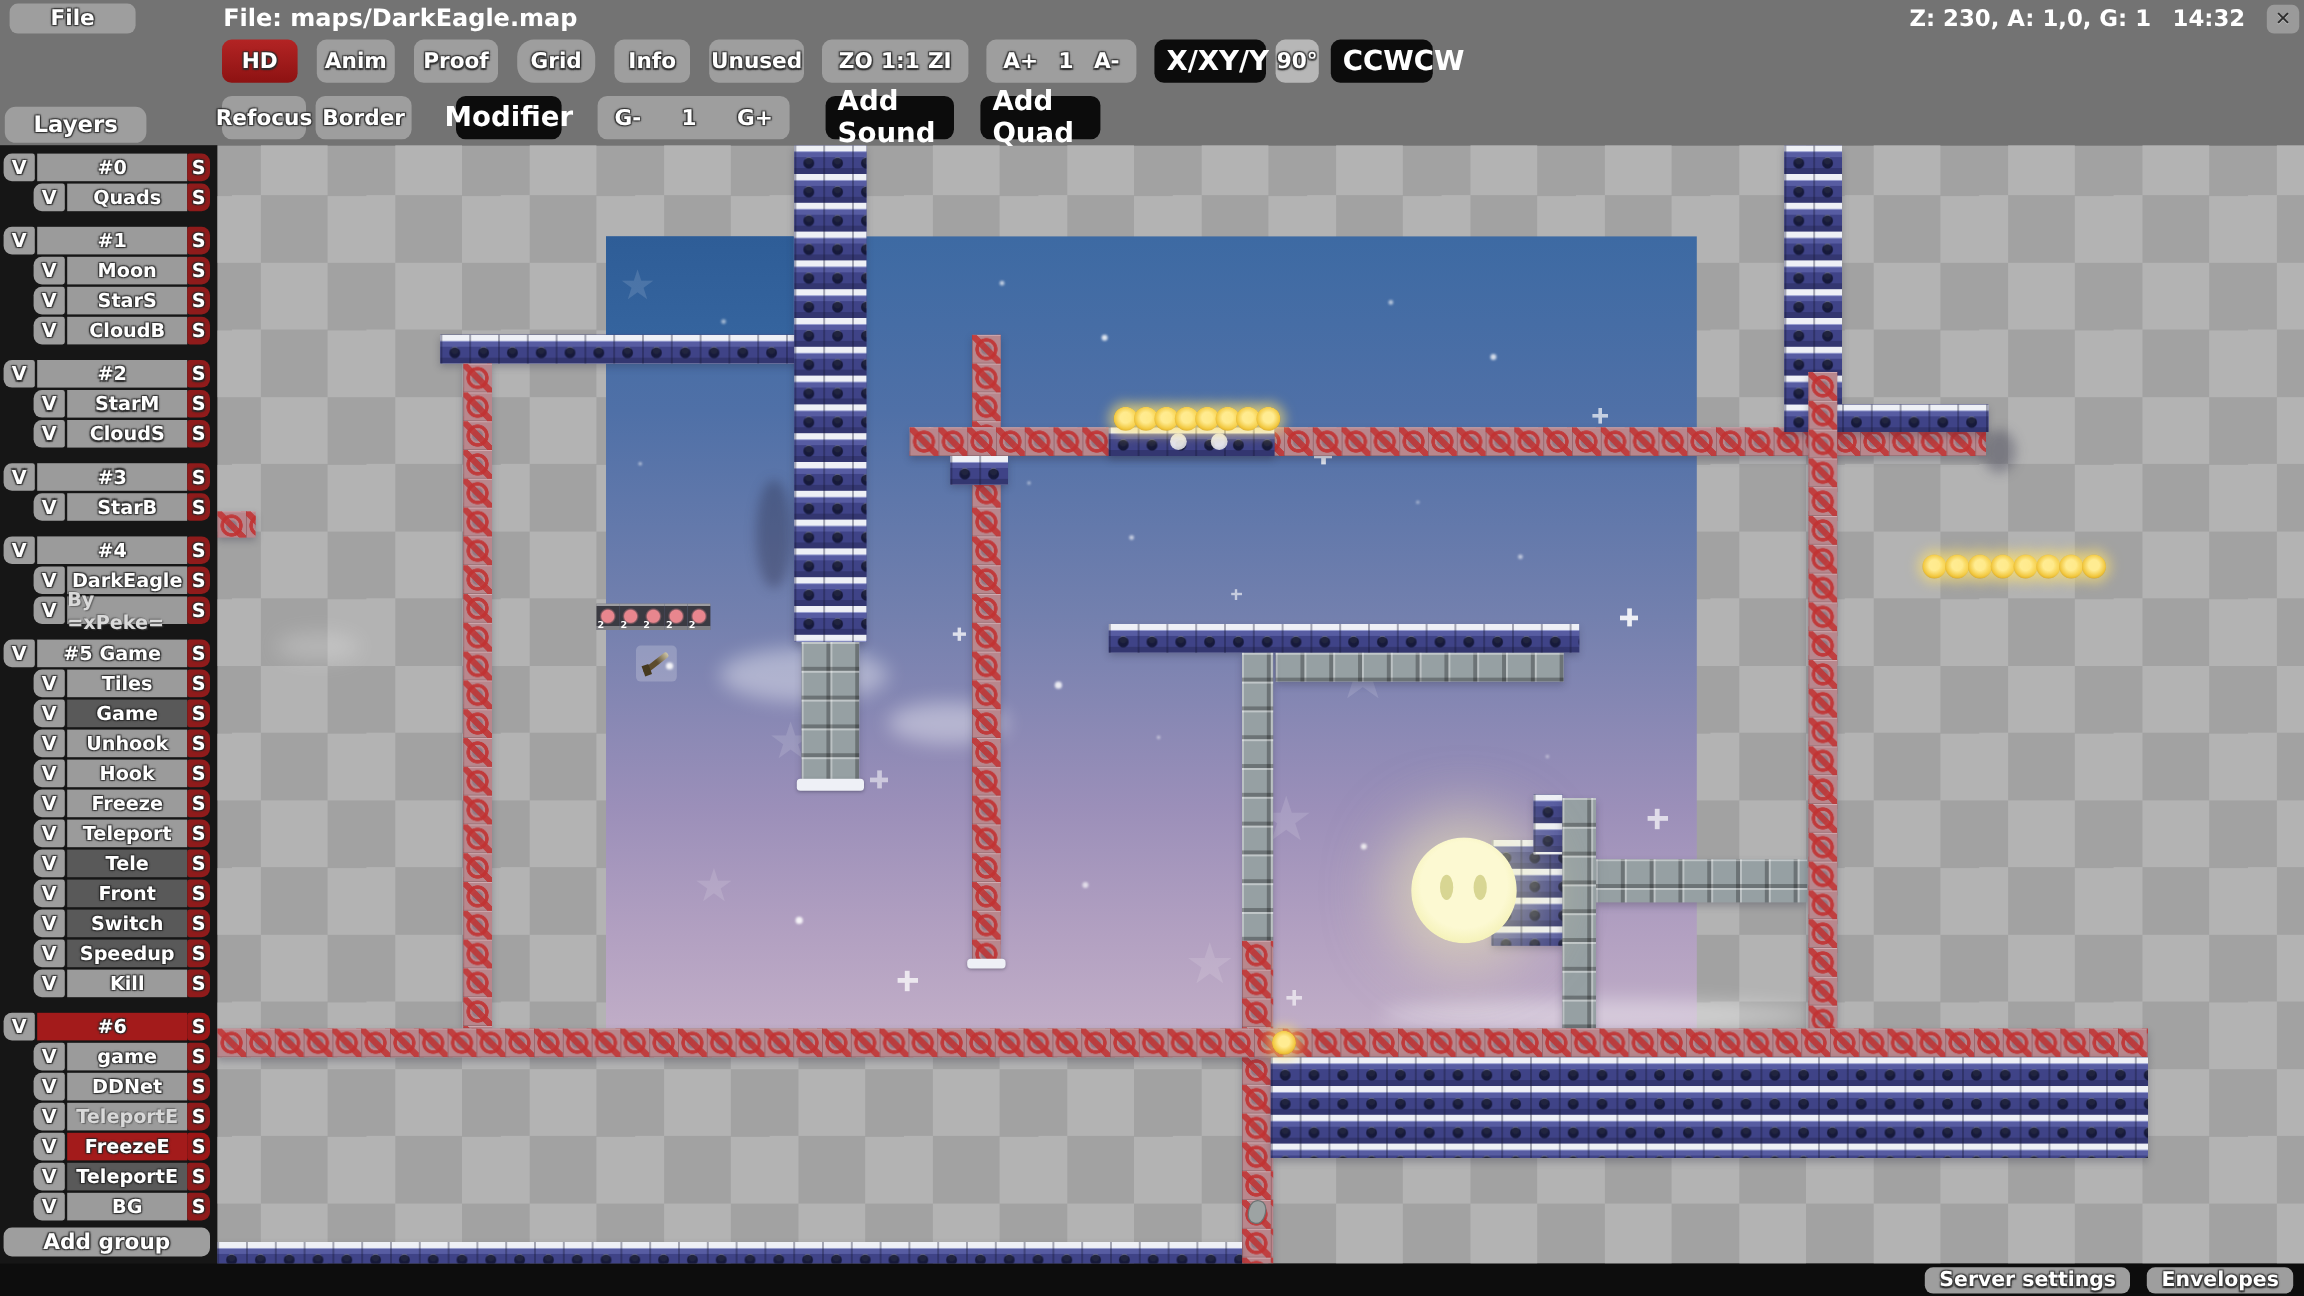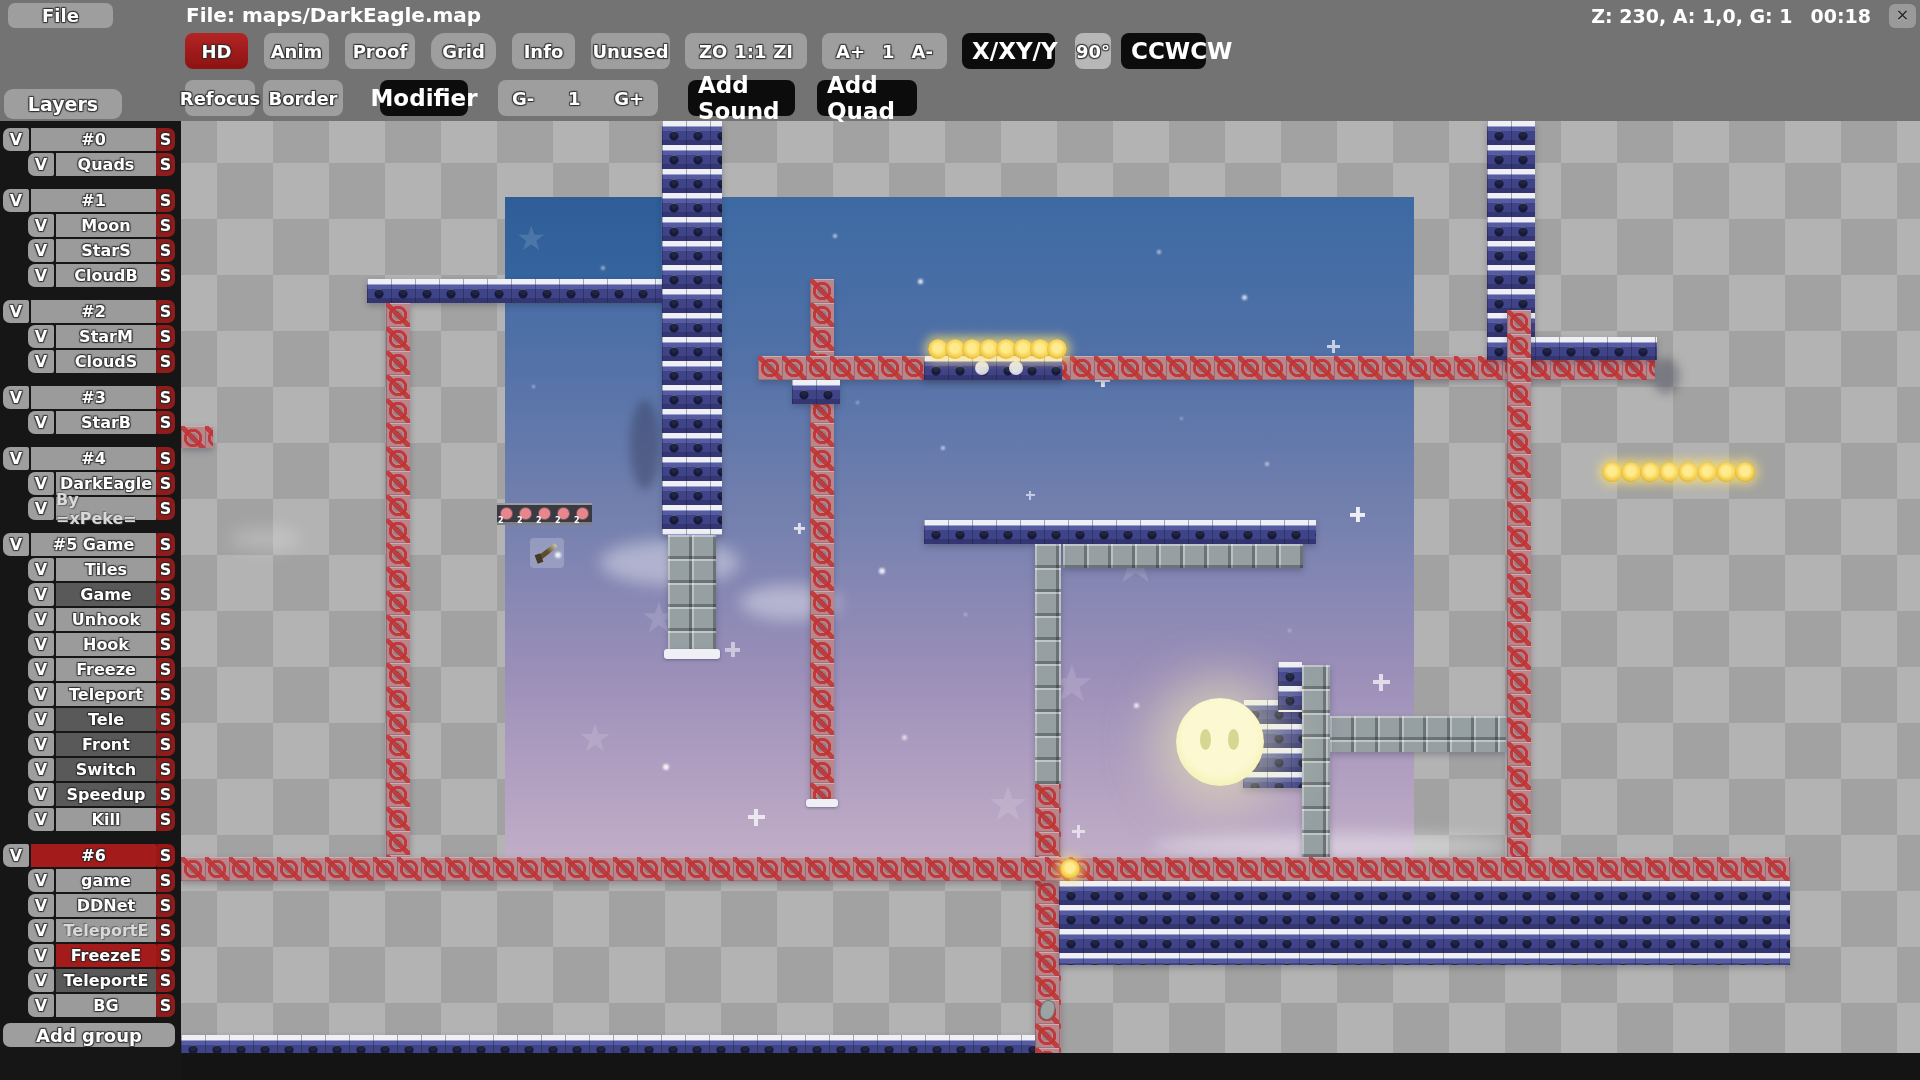--- a/index.html
+++ b/index.html
@@ -213,21 +213,21 @@
       </div>
     </div>
 
   <div class="sidecol"></div>
 
   <div class="topchrome">
     <div class="btn filebtn">File</div>
     <div class="apptitle">File: maps/DarkEagle.map</div>
     <div class="status">
       <span>Z: 230, A: 1,0, G: 1</span>
-      <span>00:18</span>
+      <span>14:32</span>
       <div class="xbtn">✕</div>
     </div>
     <div id="tbrow1" class="tbrow">
         <div class="btn-red" style="width: 63px;">HD</div>
         <div class="btn" style="width: 65px; margin-left: 16px;">Anim</div>
         <div class="btn" style="width: 70px; margin-left: 16px;">Proof</div>
         <div class="btn" style="width: 65px; margin-left: 16px; border-radius: 14px;">Grid</div>
         <div class="btn" style="width: 63px; margin-left: 16px;">Info</div>
         <div class="btn" style="width: 79px; margin-left: 16px;">Unused</div>
         <div class="btn seg" style="width: 122px; margin-left: 15px;">
@@ -237,21 +237,21 @@
         </div>
         <div class="btn seg" style="width: 125px; margin-left: 15px;">
           <span>A+</span>
           <span>1</span>
           <span>A-</span>
         </div>
         <div class="btn-dark" style="width: 93px; margin-left: 15px;">
           <span>X/X</span>
           <span>Y/Y</span>
         </div>
-        <div class="btn-lt" style="width: 36px; margin-left: 20px;">90°</div>
+        <div class="btn-lt" style="width: 36px; margin-left: 8px;">90°</div>
         <div class="btn-dark" style="width: 85px; margin-left: 10px;">
           <span>CCW</span>
           <span>CW</span>
         </div>
       </div>
     <div id="tbrow2" class="tbrow">
         <div class="btn" style="width: 70px;">Refocus</div>
         <div class="btn" style="width: 80px; margin-left: 8px;">Border</div>
         <div class="btn-dark" style="width: 88px; margin-left: 37px; justify-content: center;">Modifier</div>
         <div class="btn seg" style="width: 160px; margin-left: 30px;">
@@ -427,14 +427,18 @@
         <div class="sbtn">S</div>
       </div>
       <div class="lrow indent">
         <div class="vbtn">V</div>
         <div class="lname">BG</div>
         <div class="sbtn">S</div>
       </div>
     </div>
   <div class="btn addgroup">Add group</div>
 
+  <div class="bottombar">
+    <div class="btn bbtn">Server settings</div>
+    <div class="btn bbtn">Envelopes</div>
+  </div>
 
 </div>
 
 </body></html>

